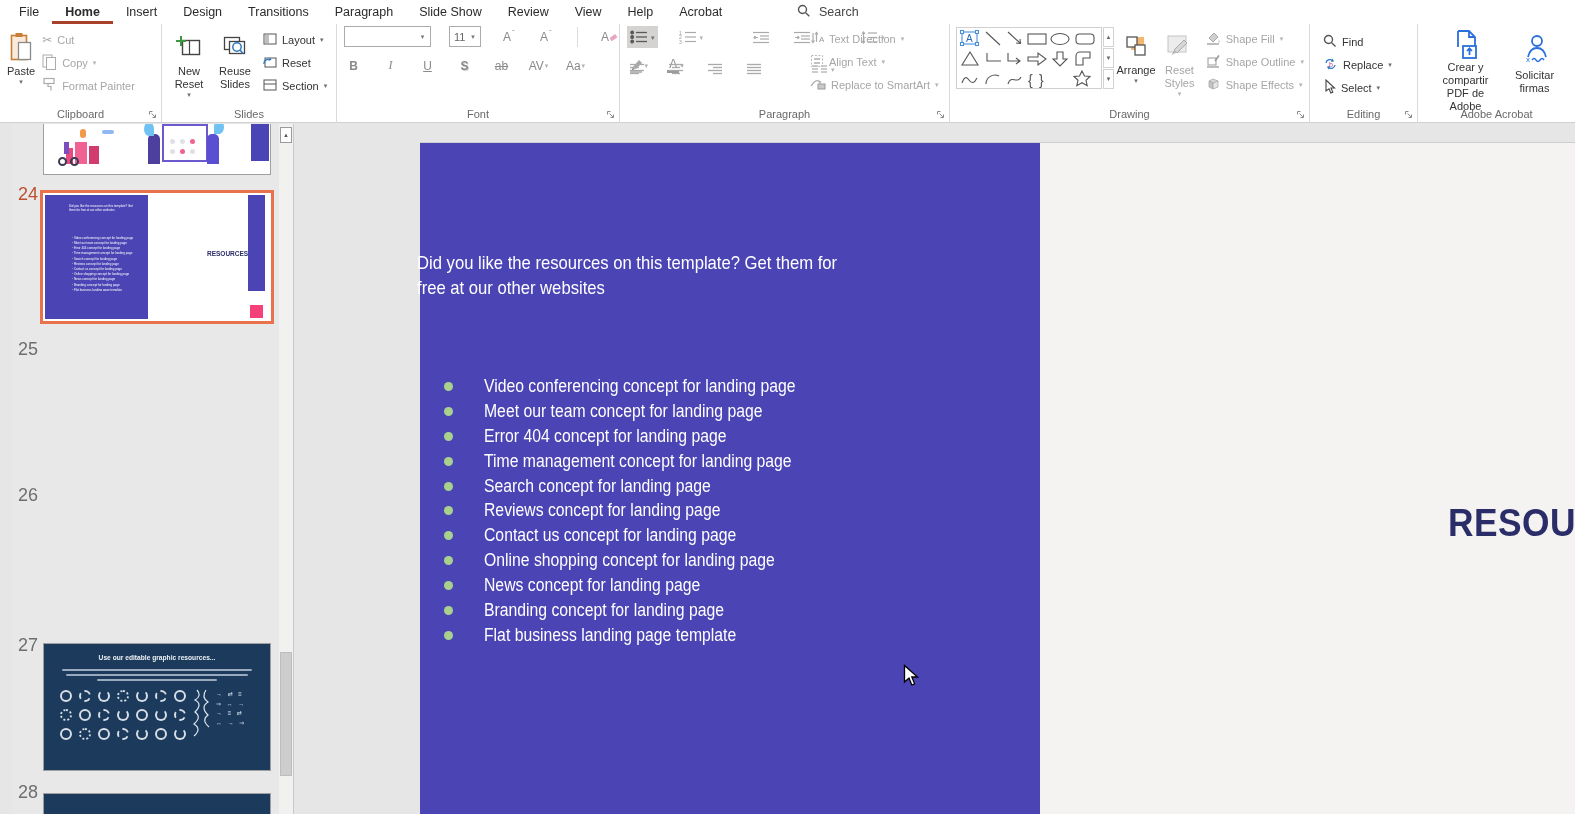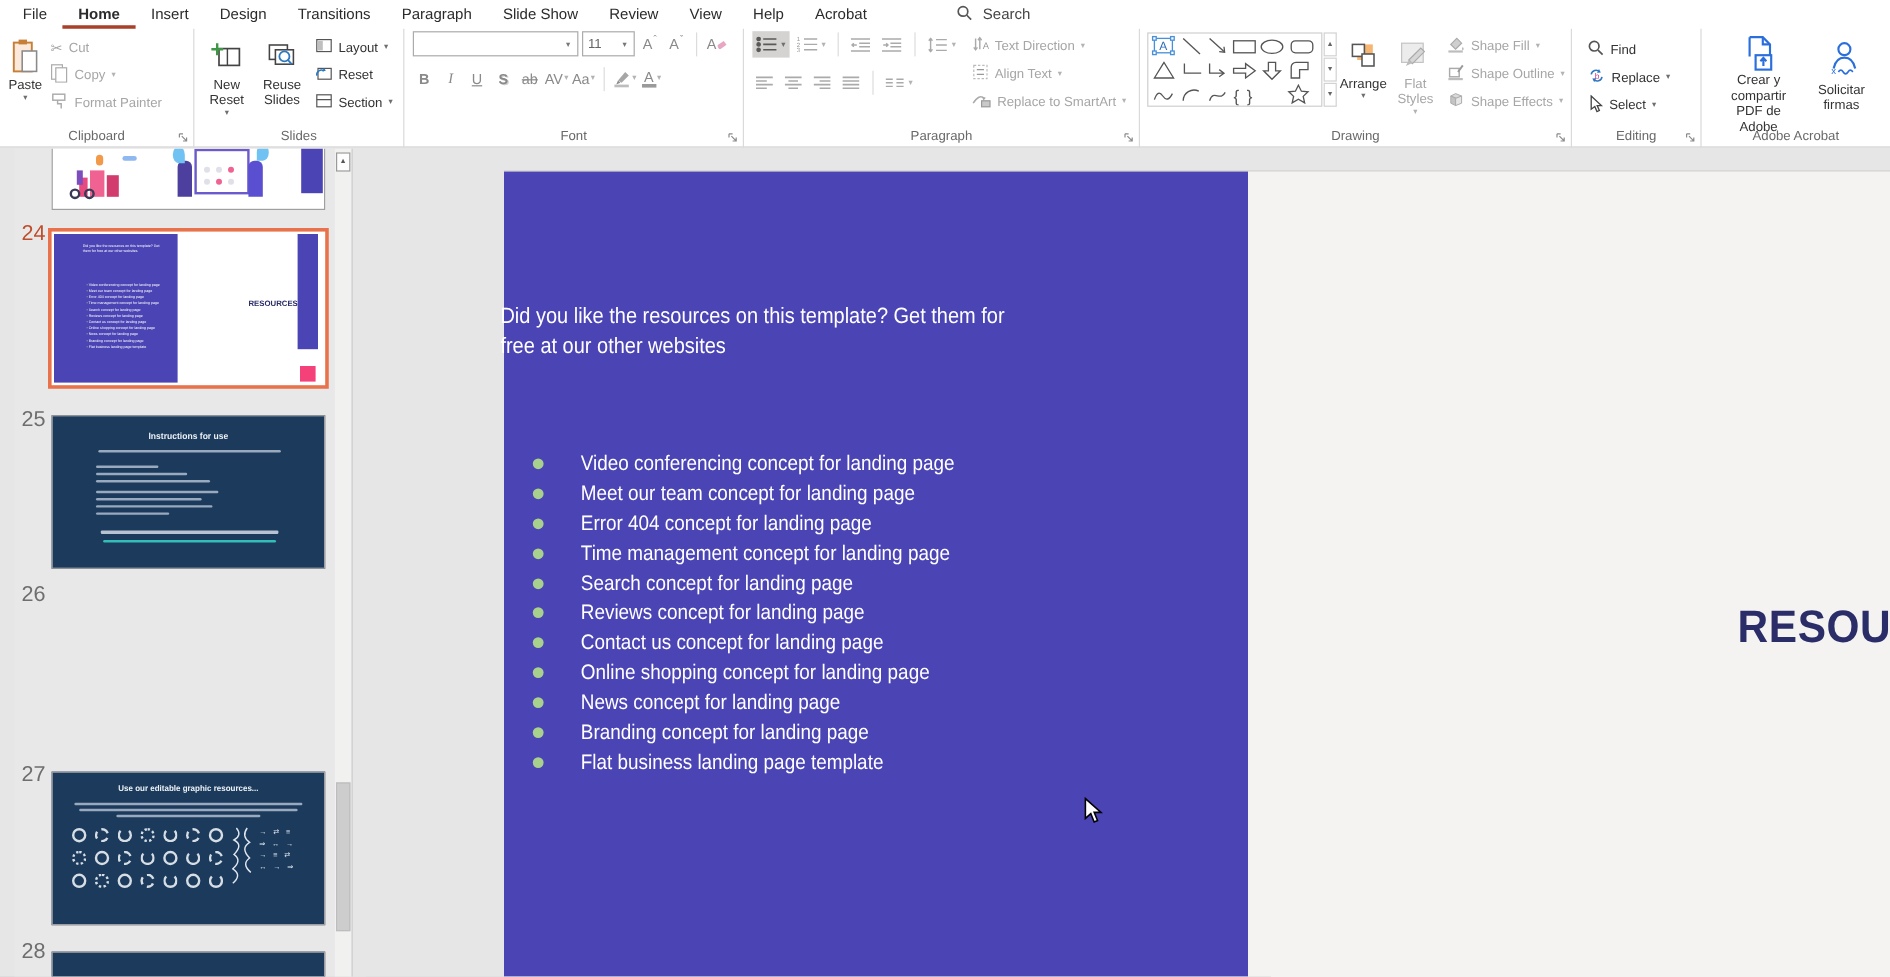--- a/index.html
+++ b/index.html
@@ -21,21 +21,21 @@
   .bb{display:flex;flex-direction:column;align-items:center;font-size:11px;line-height:13px;color:#333;text-align:center;padding:2px 2px 0}
   .bb .bicon{height:36px;display:flex;align-items:center;justify-content:center}
   .bb.dis{color:#a6a6a6}
   .srcol{display:flex;flex-direction:column;padding-top:1px}
   .sr{display:flex;align-items:center;gap:5px;height:23px;font-size:11px;color:#333;padding:0 5px;white-space:nowrap}
   .sr.dis{color:#a6a6a6}
   .chev{font-size:7px;color:#6f6f6f;line-height:1}
   .chev.g{color:#b3b3b3}
   .combo{border:1px solid #ababab;height:21px;display:flex;align-items:center;font-size:11px;color:#666;background:#fff;padding-left:4px}
   .combo .cbtn{margin-left:auto;width:15px;text-align:center;color:#777;font-size:7px}
-  .frow{display:flex;align-items:center;gap:3px;margin:2px 0 0 7px}
+  .frow{display:flex;align-items:center;gap:18px;margin:2px 0 0 7px}
   .fbtn{min-width:19px;height:21px;display:flex;align-items:center;justify-content:center;color:#8a8a8a;font-size:12px;gap:1px}
   .vdiv{width:1px;height:20px;background:#dcdcdc;margin:0 4px}
   .tgl{display:flex;align-items:center;height:22px;padding:0 3px;gap:3px}
   .tgl.on{background:#d5d3d1}
   .sup{font-size:8px;margin-top:-8px;color:#8a8a8a}
   .gallery{width:146px;height:62px;border:1px solid #cfcfcf;background:#fff;margin:3px 0 0 6px}
   .gscroll{width:13px;height:62px;margin:3px 0 0 1px;display:flex;flex-direction:column;gap:1px}
   .gsbtn{flex:1;border:1px solid #d2d2d2;background:#fff;font-size:6px;color:#666;display:flex;align-items:center;justify-content:center}
   .abtn{width:72px}
   .abtn .bicon{height:40px}
@@ -479,21 +479,21 @@
             <span class="chev">▾</span>
           </div>
           <div class="bb dis" style="width:50px;padding-top:4px">
             <span class="bicon">
               <svg width="26" height="26">
                   <rect x="2" y="3" width="18" height="16" fill="#ececec" stroke="#c4c4c4"></rect>
                   <path d="M8 17 L18 7 l3 3 -10 10 z" fill="#d6d6d6" stroke="#aaa"></path>
                   <path d="M8 17 l-2.5 5 5.5 -2.5 z" fill="#bbb"></path>
                 </svg>
             </span>
-            <span>Flat Styles</span>
+            <span>Reset Styles</span>
             <span class="chev g">▾</span>
           </div>
           <div class="srcol" style="padding-top:3px">
             <div class="sr dis">
               <span><svg width="15" height="14">
                     <path d="M3 7 L8 2 L12 6 L7 11 Z" fill="#cfcfcf" stroke="#aaa"></path>
                     <path d="M13 9 q1.5 2 0 3 q-1.5 -1 0 -3" fill="#bbb"></path>
                     <rect x="1" y="12" width="12" height="2" fill="#bdbdbd"></rect>
                   </svg></span>
               <span>Shape Fill</span>
@@ -634,33 +634,20 @@
             <div>Branding concept for landing page</div>
           <div>Flat business landing page template</div>
         </div>
         <div class="m-res">RESOURCES</div>
         <div class="m-bar"></div>
         <div class="m-pink"></div>
       </div>
     </div>
 
     <div class="tnum" style="top:215px">25</div>
-    <div class="thumb navy" style="top:222px">
-      <div class="t-title" style="top:12px;font-size:7.5px">Instructions for use</div>
-      <div class="hb" style="left:38px;top:28px;width:152px"></div>
-      <div class="hb" style="left:36px;top:41px;width:52px"></div>
-      <div class="hb" style="left:36px;top:47px;width:76px"></div>
-      <div class="hb" style="left:36px;top:53px;width:95px"></div>
-      <div class="hb" style="left:36px;top:62px;width:102px"></div>
-      <div class="hb" style="left:36px;top:68px;width:88px"></div>
-      <div class="hb" style="left:36px;top:74px;width:97px"></div>
-      <div class="hb" style="left:36px;top:80px;width:61px"></div>
-      <div class="hb" style="left:40px;top:95px;width:148px;height:2.5px;background:#dfe6ee"></div>
-      <div class="hb teal" style="left:42px;top:103px;width:144px"></div>
-    </div>
 
     <div class="tnum" style="top:361px">26</div>
 
     <div class="tnum" style="top:511px">27</div>
     <div class="thumb navy" style="top:519px">
       <div class="t-title" style="top:10px;font-size:7px">Use our editable graphic resources...</div>
       <div class="hb" style="left:18px;top:25px;width:190px;height:1.5px"></div>
       <div class="hb" style="left:22px;top:30px;width:182px;height:1.5px"></div>
       <div class="hb" style="left:53px;top:35px;width:120px;height:1.5px"></div>
       <div class="spin" style="left:16px;top:46px"></div>

